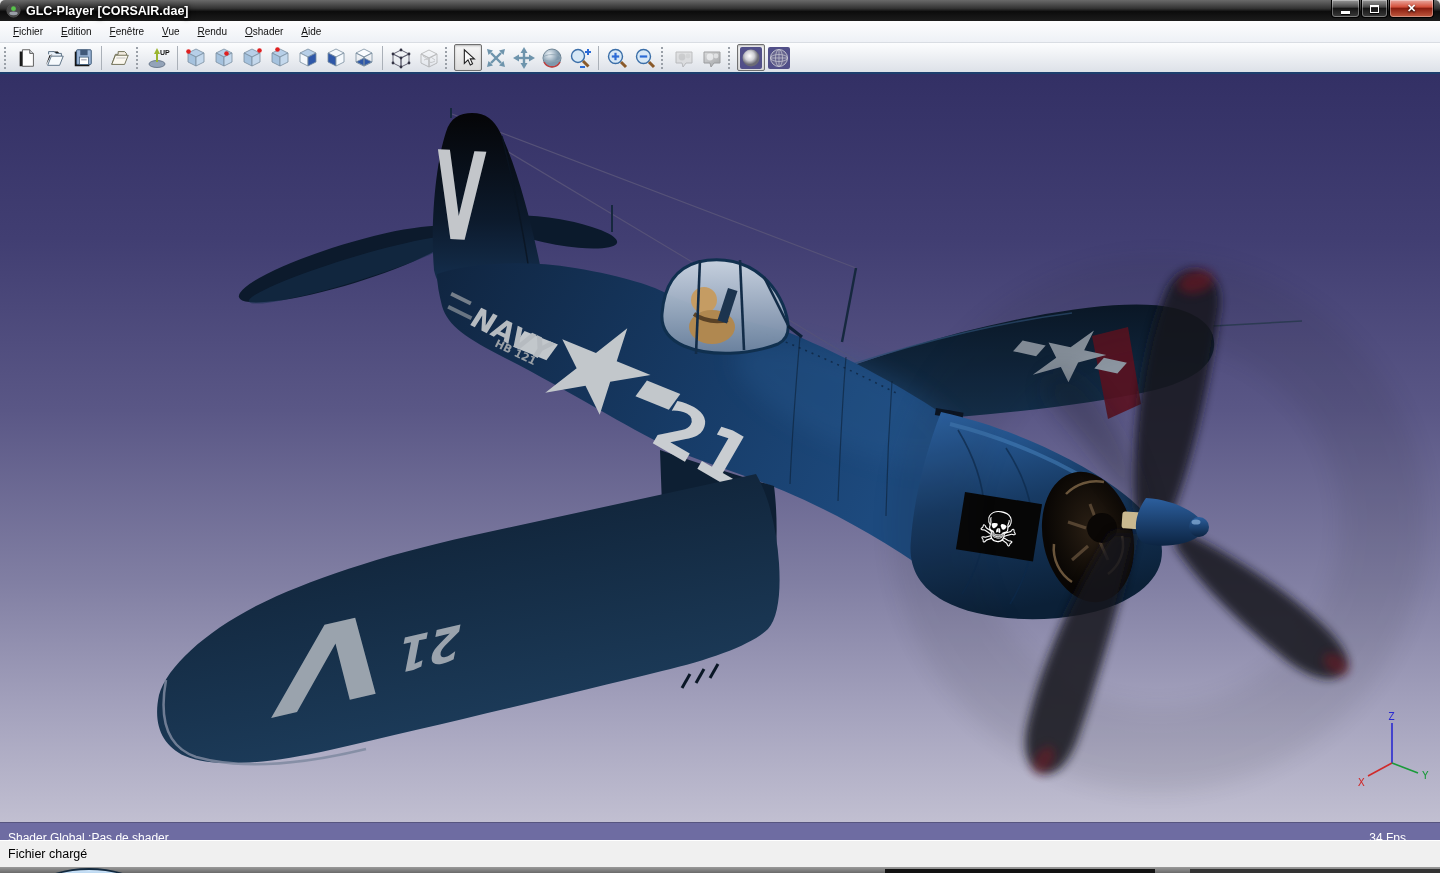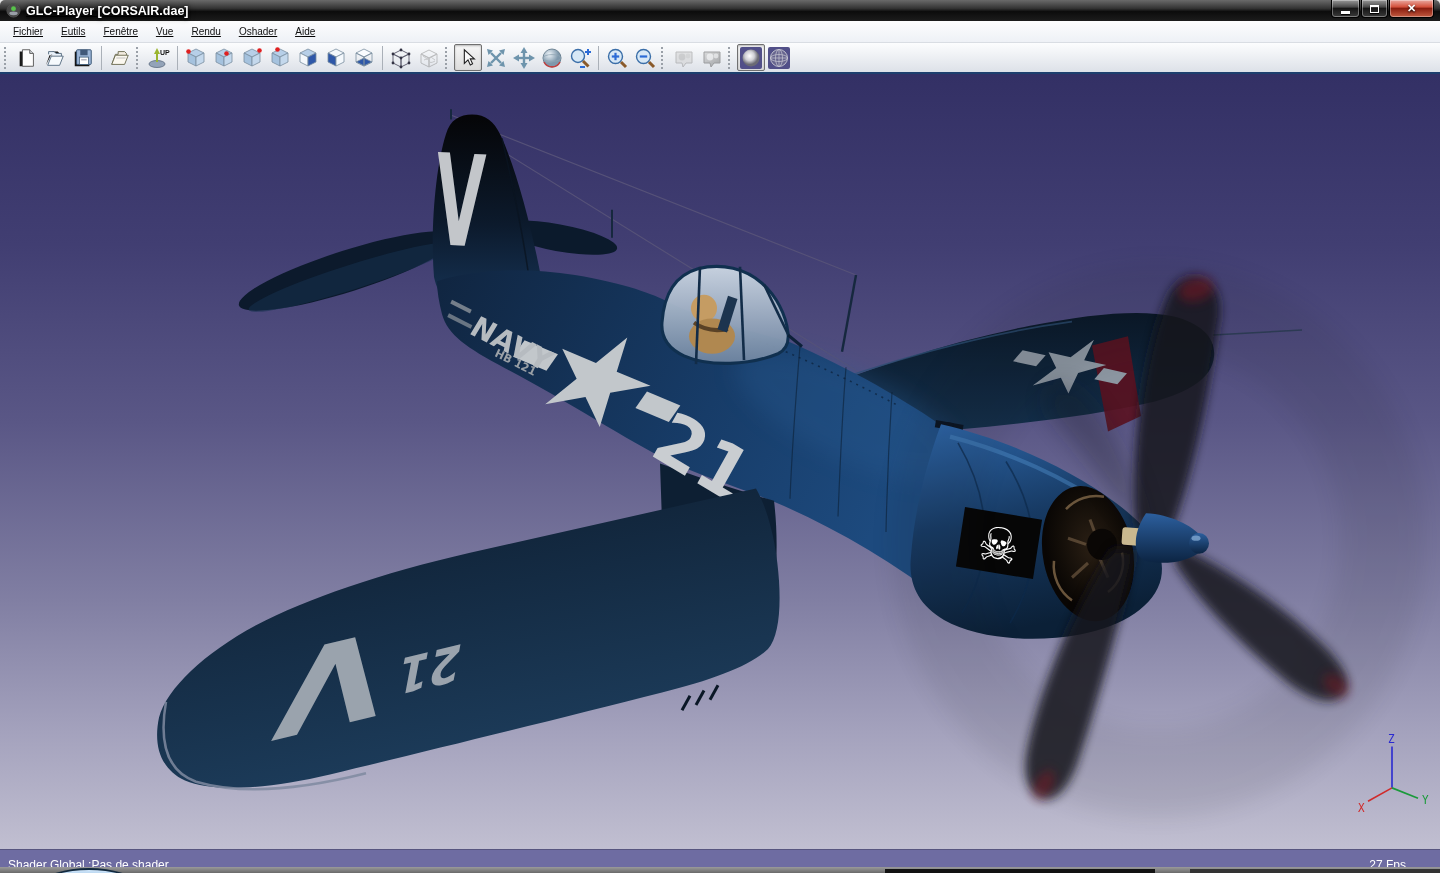--- a/index.html
+++ b/index.html
@@ -1,17 +1,17 @@
 <!DOCTYPE html>
 <html><head>
 <meta charset="utf-8">
 <style>
   * { box-sizing: border-box; margin: 0; padding: 0; }
   html,body { width:1440px; height:873px; overflow:hidden; font-family:"Liberation Sans", sans-serif; }
-  #app { width:1440px; height:873px; display:flex; flex-direction:column; background:#e6e6e6;text-decoration:underline; }
+  #app { width:1440px; height:873px; display:flex; flex-direction:column; background:#e6e6e6; }
 
   
   .titlebar{
     height:21px; flex:0 0 21px; display:flex; align-items:center;
     background:linear-gradient(#6a6a6a,#333 40%,#0c0c0c 55%,#1c1c1c);
     border-radius:5px 5px 0 0; position:relative; padding-left:6px;
   }
   .app-icon{ width:15px; height:15px; margin-right:5px; }
   .titlebar .title{ color:#fff; font-size:12.5px; font-weight:bold; text-shadow:0 1px 3px #000, 0 0 6px #000; }
   .winbtns{ position:absolute; right:6px; top:0; display:flex; }
@@ -82,21 +82,21 @@
           <div class="glyph-max"></div>
         </div>
       <div class="winbtn close">
           <span class="glyph-x">✕</span>
         </div>
     </div>
   </div>
 
   <div class="menubar">
     <div class="menu-item"><span class="mn">F</span><span>ichier</span></div>
-    <div class="menu-item"><span class="mn">E</span><span>utils</span></div>
+    <div class="menu-item"><span class="mn">E</span><span>dition</span></div>
     <div class="menu-item"><span class="mn">F</span><span>enêtre</span></div>
     <div class="menu-item"><span class="mn">V</span><span>ue</span></div>
     <div class="menu-item"><span class="mn">R</span><span>endu</span></div>
     <div class="menu-item"><span class="mn">O</span><span>shader</span></div>
     <div class="menu-item"><span class="mn">A</span><span>ide</span></div>
   </div>
 
   <div class="toolbar">
     <div class="grip"></div>
 
@@ -524,23 +524,26 @@
         <line x1="1392" y1="689" x2="1418" y2="699" stroke="#1a9a3a" stroke-width="1.6"></line>
         <text x="1388" y="646" fill="#2a2ad0">Z</text>
         <text x="1358" y="712" fill="#d02a2a">X</text>
         <text x="1422" y="705" fill="#1a9a3a">Y</text>
       </g>
     </svg>
   </div>
 
   <div class="shaderbar">
     <span>Shader Global :Pas de shader</span>
-    <span>27 Fps</span>
-  </div>
-
+    <span>34 Fps</span>
+  </div>
+
+  <div class="statusbar">
+    <span>Fichier chargé</span>
+  </div>
 
   <div class="taskstrip">
     <div class="start-orb"></div>
     <div class="task-seg1"></div>
     <div class="task-seg2"></div>
   </div>
 
 </div>
 
 </body></html>

